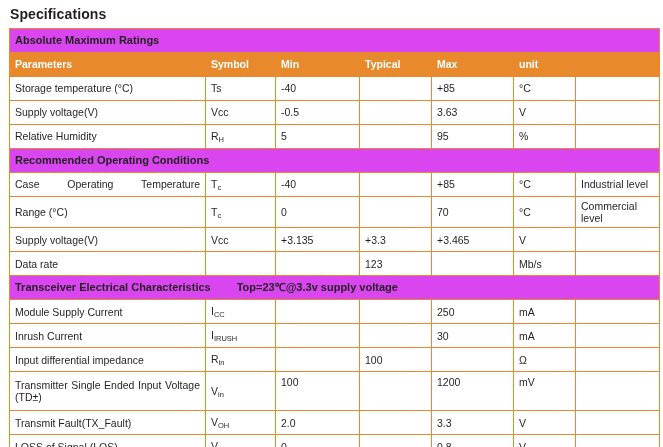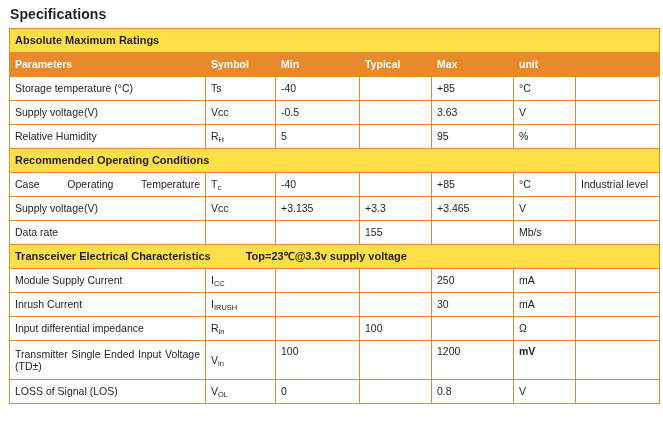--- a/index.html
+++ b/index.html
@@ -47,21 +47,21 @@
   col.c2 { width: 84px; }
   col.c3 { width: 72px; }
   col.c4 { width: 82px; }
   col.c5 { width: 62px; }
   col.c6 { width: 84px; }
 
   .section-row td {
     font-weight: bold;
     font-size: 11px;
     padding-left: 6px;
-    background: #fde047;
+    background: #d946ef;
   }
   .hdr td {
     background: #e8892b;
     color: #ffffff;
     font-weight: bold;
     font-size: 10.5px;
     height: 18px;
   }
   .ctr { }
   .lbl { padding-left: 8px; }
@@ -73,21 +73,21 @@
     padding-left: 8px;
   }
   sub {
     font-size: 7.5px;
     vertical-align: baseline;
     position: relative;
     bottom: -2px;
   }
   .section-inline {
     display: flex;
-    gap: 35px;
+    gap: 26px;
     align-items: baseline;
   }
 </style>
 </head>
 <body>
 
 <div class="page">
 
   <div class="page-title">Specifications</div>
 
@@ -154,36 +154,45 @@
       <tr>
         <td class="justify">Case  Operating  Temperature</td>
         <td class="ctr"><span>T</span><sub>c</sub></td>
         <td class="lbl2">-40</td>
         <td class="ctr"></td>
         <td class="ctr">+85</td>
         <td class="ctr">°C</td>
         <td class="lbl">Industrial level</td>
       </tr>
 
+      <tr>
+        <td class="lbl">Range (°C)</td>
+        <td class="ctr"><span>T</span><sub>c</sub></td>
+        <td class="lbl2">0</td>
+        <td class="ctr"></td>
+        <td class="ctr">70</td>
+        <td class="ctr">°C</td>
+        <td class="lbl">Commercial level</td>
+      </tr>
 
       <tr>
         <td class="lbl">Supply voltage(V)</td>
         <td class="ctr">Vcc</td>
         <td class="lbl2">+3.135</td>
         <td class="ctr">+3.3</td>
         <td class="ctr">+3.465</td>
         <td class="ctr">V</td>
         <td class="lbl"></td>
       </tr>
 
       <tr>
         <td class="lbl">Data rate</td>
         <td class="ctr"></td>
         <td class="lbl2"></td>
-        <td class="ctr">155</td>
+        <td class="ctr">123</td>
         <td class="ctr"></td>
         <td class="ctr">Mb/s</td>
         <td class="lbl"></td>
       </tr>
 
       <tr class="section-row">
         <td colspan="7">
           <div class="section-inline">
             <span>Transceiver Electrical Characteristics</span>
             <span>Top=23℃@3.3v supply voltage</span>
@@ -220,24 +229,33 @@
         <td class="ctr">Ω</td>
         <td class="lbl"></td>
       </tr>
 
       <tr>
         <td class="justify" style="height:32px;">Transmitter   Single   Ended Input Voltage (TD±)</td>
         <td class="ctr"><span>V</span><sub>in</sub></td>
         <td class="lbl2" style="vertical-align:top;padding-top:4px;">100</td>
         <td class="ctr"></td>
         <td class="ctr" style="vertical-align:top;padding-top:4px;">1200</td>
-        <td class="ctr" style="vertical-align:top;padding-top:4px;font-weight:bold;">mV</td>
-        <td class="lbl"></td>
-      </tr>
-
+        <td class="ctr" style="vertical-align:top;padding-top:4px;">mV</td>
+        <td class="lbl"></td>
+      </tr>
+
+      <tr>
+        <td class="lbl">Transmit Fault(TX_Fault)</td>
+        <td class="ctr"><span>V</span><sub>OH</sub></td>
+        <td class="lbl2">2.0</td>
+        <td class="ctr"></td>
+        <td class="ctr">3.3</td>
+        <td class="ctr">V</td>
+        <td class="lbl"></td>
+      </tr>
 
       <tr>
         <td class="lbl">LOSS of Signal (LOS)</td>
         <td class="ctr"><span>V</span><sub>OL</sub></td>
         <td class="lbl2">0</td>
         <td class="ctr"></td>
         <td class="ctr">0.8</td>
         <td class="ctr">V</td>
         <td class="lbl"></td>
       </tr>

